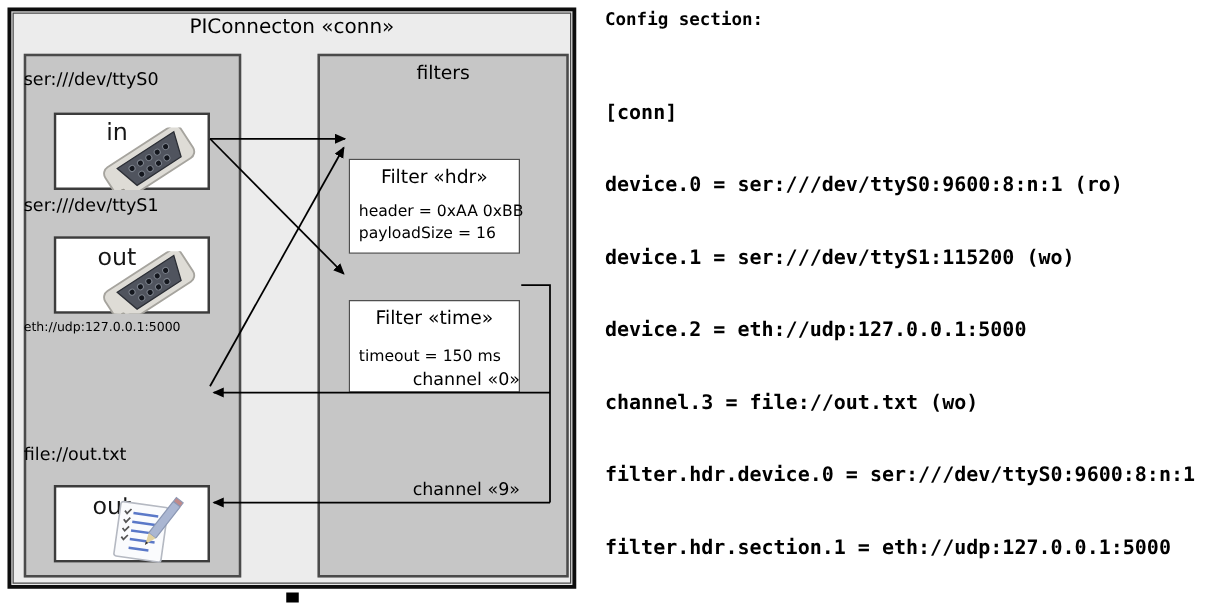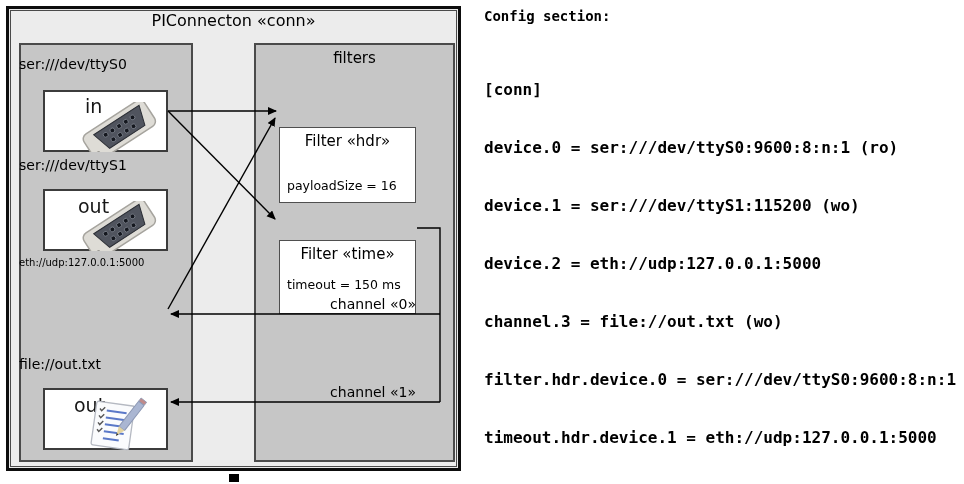--- a/index.html
+++ b/index.html
@@ -151,29 +151,30 @@
         <rect x="-3" y="-4" width="7" height="4" fill="#c08a8a" stroke="#8c98b4" stroke-width="0.8"></rect>
         <rect x="-3" y="0" width="7" height="32" rx="1" fill="#aab6d2" stroke="#8c98b4"></rect>
         <path d="M-3,32 l3.5,9 l3.5,-9 z" fill="#e3d3a0"></path>
         <path d="M-0.7,38.5 l1.2,2.9 l1.2,-2.9 z" fill="#333333"></path>
       </g>
     </svg>
   </div>
 
   <div class="filter-box" id="filter-hdr">
     <div class="ftitle">Filter «hdr»</div>
+    <div class="fattr" style="top:33px">header = 0xAA 0xBB</div>
     <div class="fattr" style="top:50px">payloadSize = 16</div>
   </div>
   <div class="filter-box" id="filter-time">
     <div class="ftitle">Filter «time»</div>
     <div class="fattr" style="top:36px">timeout = 150 ms</div>
   </div>
 
   <div class="chan-label" id="chan0-label">channel «0»</div>
-  <div class="chan-label" id="chan1-label">channel «1»</div>
+  <div class="chan-label" id="chan1-label">channel «9»</div>
 
   <svg class="wires" width="449" height="459" viewBox="0 0 449 459">
     <defs>
       <marker id="ah" markerWidth="10" markerHeight="9" refX="8" refY="4" orient="auto" markerUnits="userSpaceOnUse">
         <path d="M0,0 L9,4 L0,8 z" fill="#000"></path>
       </marker>
     </defs>
 
     <line x1="159" y1="102" x2="267" y2="102" marker-end="url(#ah)"></line>
 
@@ -192,21 +193,21 @@
 <div class="handle"></div>
 
 <div class="config-heading">Config section:</div>
 <div class="config-lines">
   <div>[conn]</div>
   <div>device.0 = ser:///dev/ttyS0:9600:8:n:1 (ro)</div>
   <div>device.1 = ser:///dev/ttyS1:115200 (wo)</div>
   <div>device.2 = eth://udp:127.0.0.1:5000</div>
   <div>channel.3 = file://out.txt (wo)</div>
   <div>filter.hdr.device.0 = ser:///dev/ttyS0:9600:8:n:1</div>
-  <div>timeout.hdr.device.1 = eth://udp:127.0.0.1:5000</div>
+  <div>filter.hdr.section.1 = eth://udp:127.0.0.1:5000</div>
   
   
   
   
   
   
   
   
   
   

